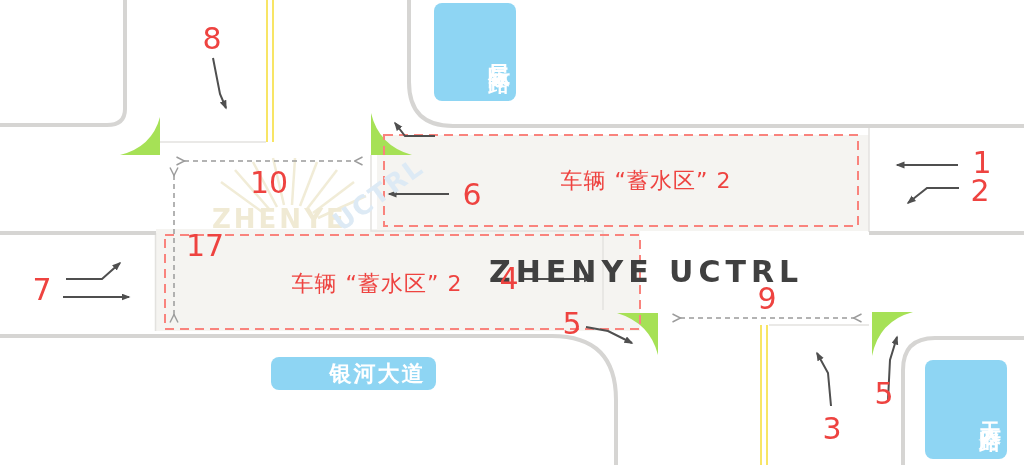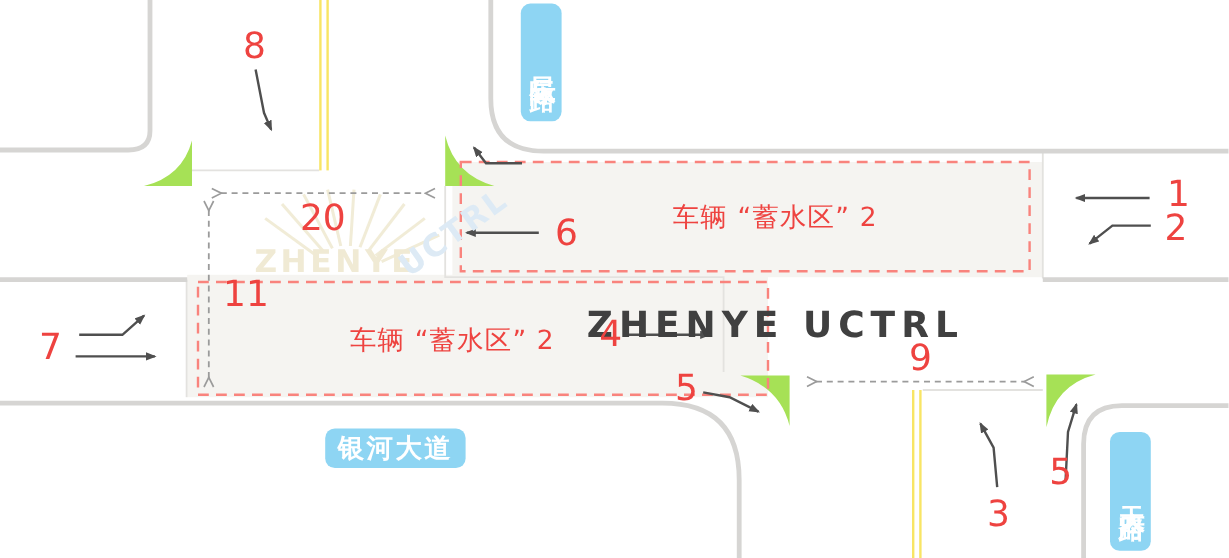--- a/index.html
+++ b/index.html
@@ -7,21 +7,21 @@
     position:relative;width:1024px;height:465px;overflow:hidden;background:#ffffff;
     font-family:"DejaVu Sans","Liberation Sans",sans-serif;
   }
   .stage svg{position:absolute;left:0;top:0;}
   .lbl{position:absolute;transform:translate(-50%,-50%);white-space:nowrap;}
   .num{color:#ee4340;font-size:30px;font-weight:400;line-height:1;}
   .zone{color:#ee4340;font-size:22px;letter-spacing:1px;font-weight:500;}
   .roadname{
     position:absolute;background:#8ed5f3;color:#ffffff;border-radius:8px;
     display:flex;align-items:center;justify-content:center;
-    font-size:22px;font-weight:bold;letter-spacing:2px;
+    font-size:22px;font-weight:bold;letter-spacing:2px;padding-left:48px;
   }
   .roadname.vert{writing-mode:vertical-rl;text-orientation:upright;letter-spacing:4px;}
   .wm{position:absolute;font-weight:bold;line-height:1;user-select:none;}
   .wm-zhenye{left:212px;top:206px;font-size:26px;letter-spacing:3px;color:#f0ead4;}
   .wm-uctrl-small{left:336px;top:212px;font-size:26px;letter-spacing:2px;color:#ddeaf5;
       transform:rotate(-36deg);transform-origin:left center;}
   .wm-cn{left:487px;top:192px;font-size:62px;letter-spacing:18px;color:#efece6;}
   .wm-en{left:489px;top:257px;font-size:30px;letter-spacing:5px;color:#404040;}
 </style>
 </head>
@@ -133,20 +133,20 @@
   <div class="lbl num" style="left:982px;top:163px">1</div>
   <div class="lbl num" style="left:980px;top:191px">2</div>
   <div class="lbl num" style="left:832px;top:429px">3</div>
   <div class="lbl num" style="left:509px;top:279px">4</div>
   <div class="lbl num" style="left:572px;top:324px">5</div>
   <div class="lbl num" style="left:884px;top:394px">5</div>
   <div class="lbl num" style="left:472px;top:195px">6</div>
   <div class="lbl num" style="left:42px;top:290px">7</div>
   <div class="lbl num" style="left:212px;top:39px">8</div>
   <div class="lbl num" style="left:767px;top:299px">9</div>
-  <div class="lbl num" style="left:269px;top:183px">20</div>
-  <div class="lbl num" style="left:205px;top:246px">11</div>
+  <div class="lbl num" style="left:269px;top:183px">10</div>
+  <div class="lbl num" style="left:205px;top:246px">17</div>
 
   <div class="roadname vert" style="left:434px;top:3px;width:34px;height:98px">星际路</div>
   <div class="roadname" style="left:271px;top:357px;width:117px;height:33px">银河大道</div>
   <div class="roadname vert" style="left:925px;top:360px;width:34px;height:99px">天府路</div>
 
 </div>
 
 </body></html>

